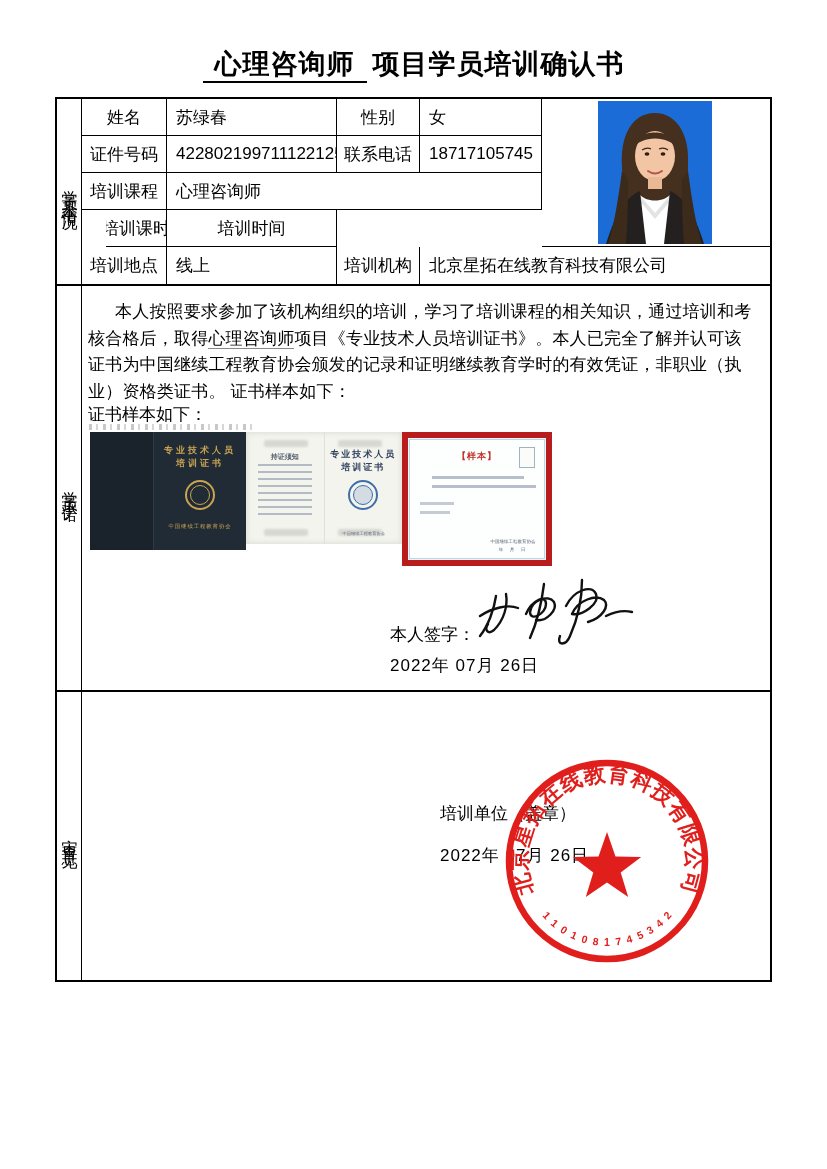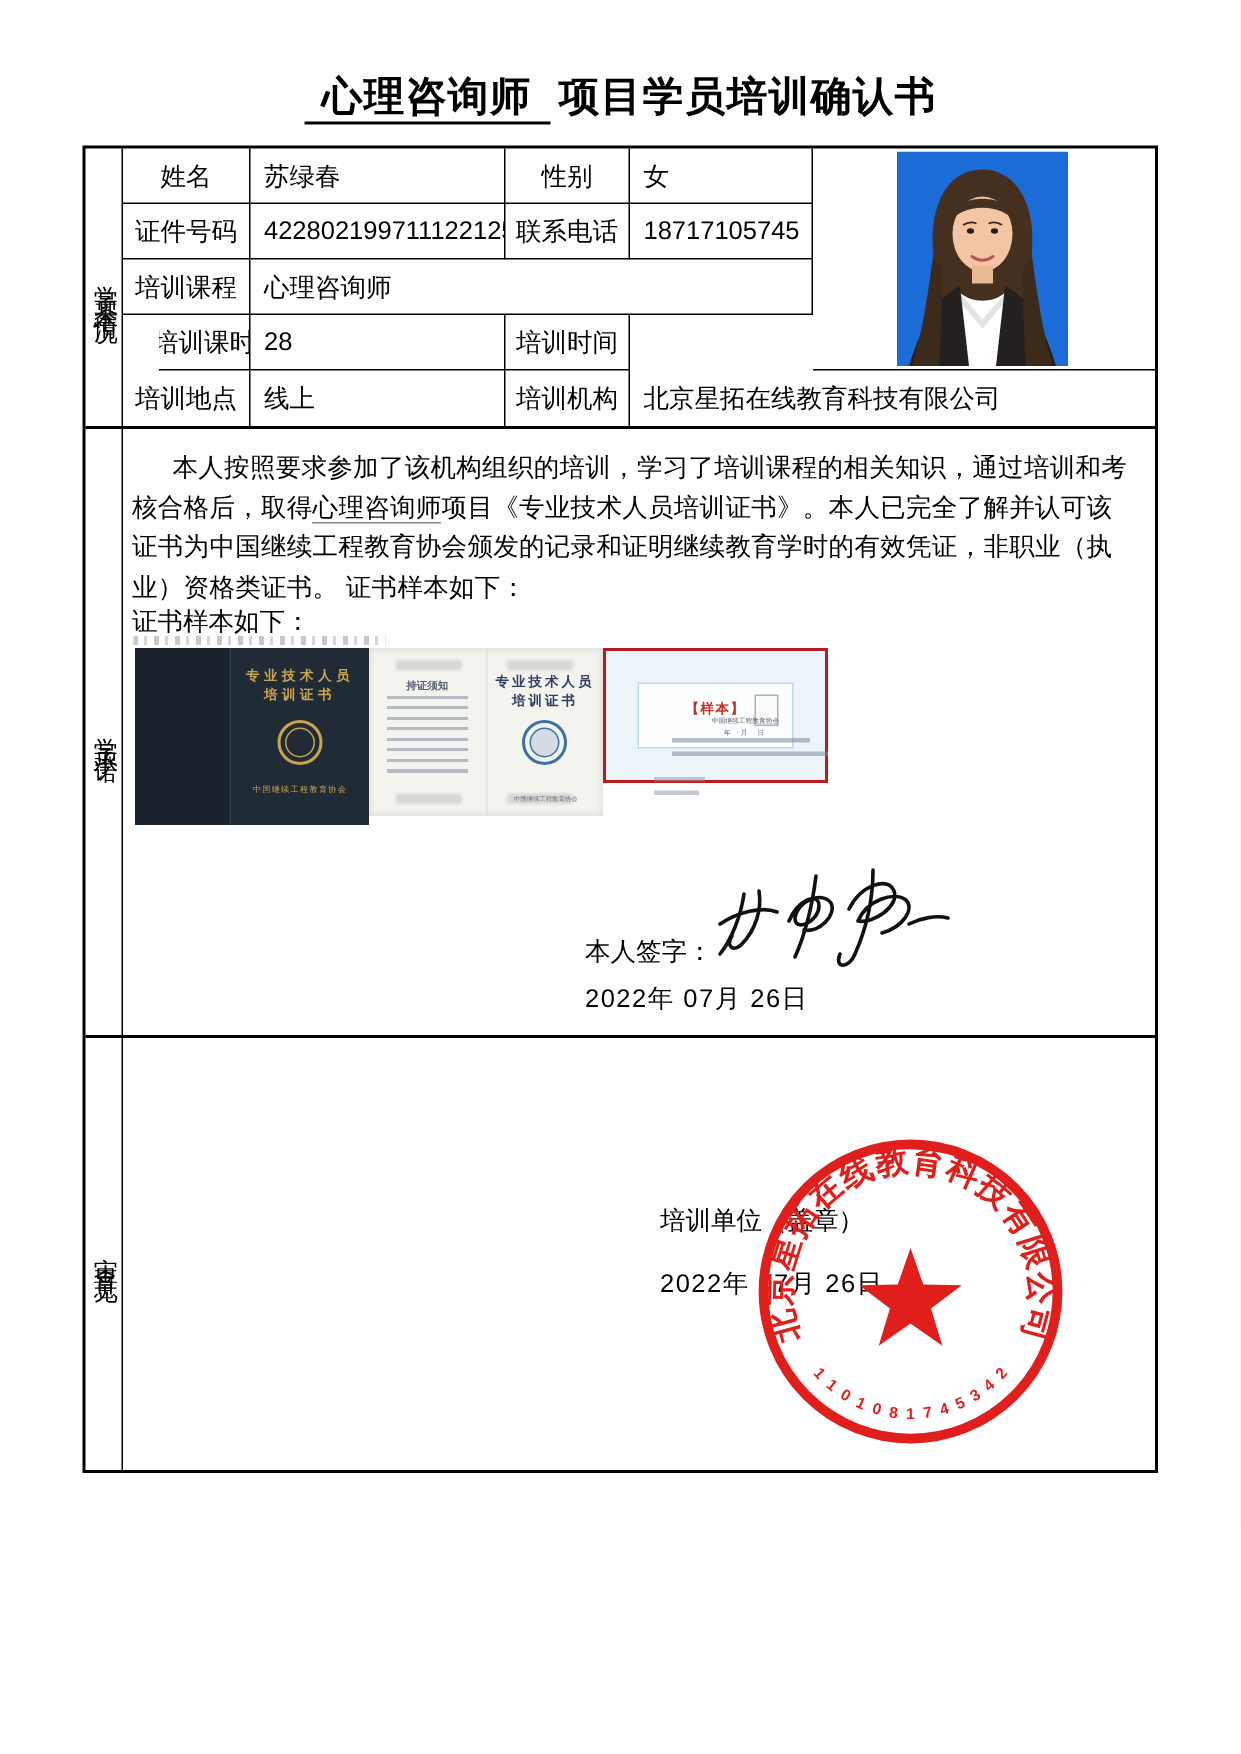--- a/index.html
+++ b/index.html
@@ -55,21 +55,21 @@
   .smudge { position:absolute; height:7px; background:#d8d8d2; border-radius:2px; filter:blur(1px); }
   .cert2 .notice-t { position:absolute; top:20px; left:0; width:100%; text-align:center; font-size:7px; color:#57606e; font-weight:700; }
   .cert2 .notice-lines { position:absolute; top:32px; left:12px; width:54px; height:52px; opacity:.6;
       background:repeating-linear-gradient(#8a94a6 0 2px,transparent 2px 7px); }
   .cert2 .bk-title { position:absolute; top:16px; left:0; width:100%; text-align:center; font-size:9px; line-height:13px; color:#31415f; font-weight:700; letter-spacing:2px; }
   .seal-blue { position:absolute; top:48px; left:50%; transform:translateX(-50%); width:30px; height:30px; border:2px solid #3f6ea8; border-radius:50%; }
   .seal-blue::after { content:""; position:absolute; inset:3px; border:1px solid #3f6ea8; border-radius:50%; background:rgba(63,110,168,.18); }
   .cert2 .bk-foot { position:absolute; bottom:8px; left:0; width:100%; text-align:center; font-size:5px; color:#6a7486; transform:scale(.85); }
 
   
-  .cert3 { width:150px; height:90px; background:#eaf4f9; border:2px solid #b91c1c; padding:21px; position:relative; }
+  .cert3 { width:150px; height:134px; background:#eaf4f9; border:6px solid #b91c1c; padding:1px; position:relative; }
   .cert3 .inner { width:100%; height:100%; background:#fdfefe; border:1px solid #bcd8e5; position:relative; }
   .cert3 .tag { position:absolute; top:10px; left:50%; transform:translateX(-50%); color:#c03028; font-size:9px; font-weight:700; letter-spacing:1px; }
   .cert3 .pbox { position:absolute; top:7px; right:9px; width:16px; height:21px; border:1px solid #9fb4bd; background:#fbfbf9; }
   .cert3 .l1 { position:absolute; top:36px; left:22px; width:92px; height:3px; background:#7c8aa0; opacity:.55; }
   .cert3 .l2 { position:absolute; top:45px; left:22px; width:104px; height:3px; background:#7c8aa0; opacity:.55; }
   .cert3 .l3 { position:absolute; top:62px; left:10px; width:34px; height:3px; background:#8b97a8; opacity:.5; }
   .cert3 .l4 { position:absolute; top:71px; left:10px; width:30px; height:3px; background:#8b97a8; opacity:.5; }
   .cert3 .foot-org { position:absolute; bottom:14px; right:6px; font-size:5px; color:#5a6878; transform:scale(.9); }
   .cert3 .foot-date { position:absolute; bottom:6px; right:14px; font-size:5px; color:#5a6878; letter-spacing:3px; transform:scale(.9); }
 
@@ -125,21 +125,20 @@
 
           <div class="cell lab">证件号码</div>
           <div class="cell val">422802199711122125</div>
           <div class="cell lab">联系电话</div>
           <div class="cell val">18717105745</div>
 
           <div class="cell lab">培训课程</div>
           <div class="cell val" style="grid-column:2/5;">心理咨询师</div>
 
           <div class="cell lab" style="grid-row:4;margin-left:24px;">培训课时</div>
-          <div class="cell val" style="grid-row:4;">28</div>
           <div class="cell lab" style="grid-row:4;">培训时间</div>
 
           <div class="cell lab nb" style="grid-row:5;font-family:Liberation Mono, monospace;">培训地点</div>
           <div class="cell val nb" style="grid-row:5;">线上</div>
           <div class="cell lab nb" style="grid-row:5;">培训机构</div>
           <div class="cell val nb nr" style="grid-row:5; grid-column:4/6;">北京星拓在线教育科技有限公司</div>
         </div>
       </div>
     </div>
 

